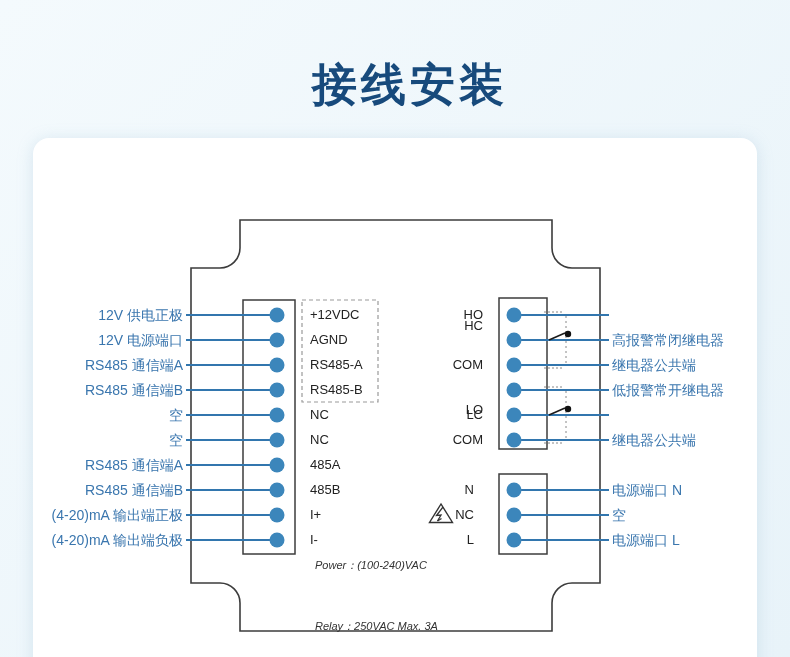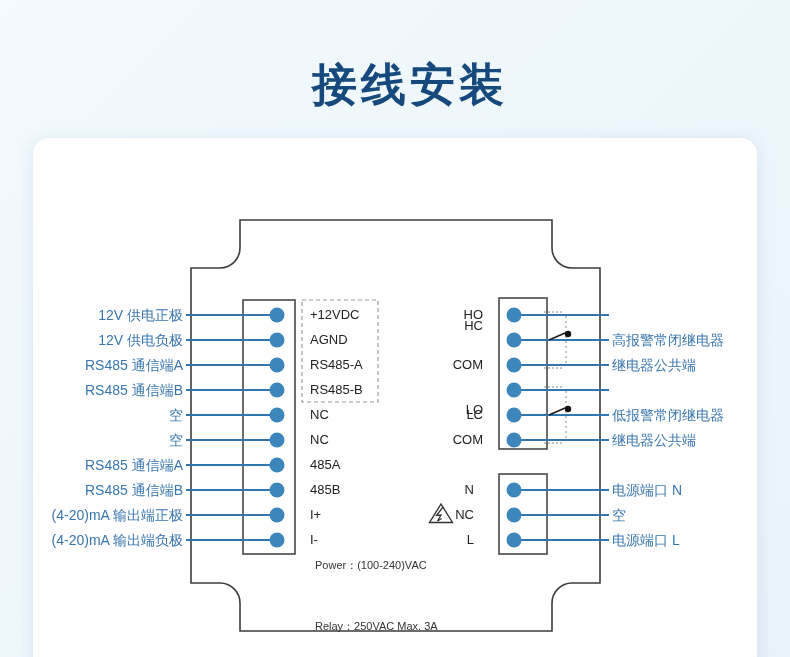--- a/index.html
+++ b/index.html
@@ -20,21 +20,21 @@
   }
   .diagram-svg{position:absolute;left:0;top:0;width:790px;height:657px;}
   .lbl{position:absolute;white-space:nowrap;line-height:22px;}
   .wire-lbl{color:#3a76ae;font-size:14px;}
   .left-lbl{left:40px;width:143px;text-align:right;}
   .right-lbl{left:612px;}
   .pin-lbl{color:#222;font-size:13px;line-height:20px;}
   .mid-pin{left:310px;}
   .relay-pin{left:443px;width:40px;text-align:right;}
   .power-pin{left:432px;width:42px;text-align:right;}
-  .spec-line{position:absolute;left:315px;color:#333;font-size:11px;line-height:13px;white-space:nowrap;}
+  .spec-line{position:absolute;left:315px;color:#333;font-size:11px;line-height:13px;white-space:nowrap;font-style:italic;}
 </style>
 </head>
 <body>
 
 <div class="page">
 
   <h1 class="page-title">接线安装</h1>
 
   <div class="card"></div>
 
@@ -119,21 +119,21 @@
     </g>
 
     <g stroke="#333" fill="none">
       <path d="M 441,504 L 429.5,522.5 L 452.5,522.5 Z" stroke-width="1.4"></path>
       <path d="M 443,507 L 436.5,515.5 L 441,515 L 437.5,521" stroke-width="1.3"></path>
       <path d="M 437.5,521 L 441.5,518.5" stroke-width="1.3"></path>
     </g>
   </svg>
 
   <div class="lbl wire-lbl left-lbl" style="top:304px">12V 供电正极</div>
-  <div class="lbl wire-lbl left-lbl" style="top:329px">12V 供电负极</div>
+  <div class="lbl wire-lbl left-lbl" style="top:329px">12V 电源端口</div>
   <div class="lbl wire-lbl left-lbl" style="top:354px">RS485 通信端A</div>
   <div class="lbl wire-lbl left-lbl" style="top:379px">RS485 通信端B</div>
   <div class="lbl wire-lbl left-lbl" style="top:404px">空</div>
   <div class="lbl wire-lbl left-lbl" style="top:429px">空</div>
   <div class="lbl wire-lbl left-lbl" style="top:454px">RS485 通信端A</div>
   <div class="lbl wire-lbl left-lbl" style="top:479px">RS485 通信端B</div>
   <div class="lbl wire-lbl left-lbl" style="top:504px">(4-20)mA 输出端正极</div>
   <div class="lbl wire-lbl left-lbl" style="top:529px">(4-20)mA 输出端负极</div>
 
   <div class="lbl pin-lbl mid-pin" style="top:305px">+12VDC</div>
@@ -149,21 +149,21 @@
 
   <div class="lbl pin-lbl relay-pin" style="top:305px">HO</div>
   <div class="lbl pin-lbl relay-pin" style="top:316px">HC</div>
   <div class="lbl pin-lbl relay-pin" style="top:355px">COM</div>
   <div class="lbl pin-lbl relay-pin" style="top:400px">LO</div>
   <div class="lbl pin-lbl relay-pin" style="top:405px">LC</div>
   <div class="lbl pin-lbl relay-pin" style="top:430px">COM</div>
 
   <div class="lbl wire-lbl right-lbl" style="top:329px">高报警常闭继电器</div>
   <div class="lbl wire-lbl right-lbl" style="top:354px">继电器公共端</div>
-  <div class="lbl wire-lbl right-lbl" style="top:404px">低报警常闭继电器</div>
+  <div class="lbl wire-lbl right-lbl" style="top:379px">低报警常开继电器</div>
   <div class="lbl wire-lbl right-lbl" style="top:429px">继电器公共端</div>
 
   <div class="lbl pin-lbl power-pin" style="top:480px">N</div>
   <div class="lbl pin-lbl power-pin" style="top:505px">NC</div>
   <div class="lbl pin-lbl power-pin" style="top:530px">L</div>
 
   <div class="lbl wire-lbl right-lbl" style="top:479px">电源端口 N</div>
   <div class="lbl wire-lbl right-lbl" style="top:504px">空</div>
   <div class="lbl wire-lbl right-lbl" style="top:529px">电源端口 L</div>
 

